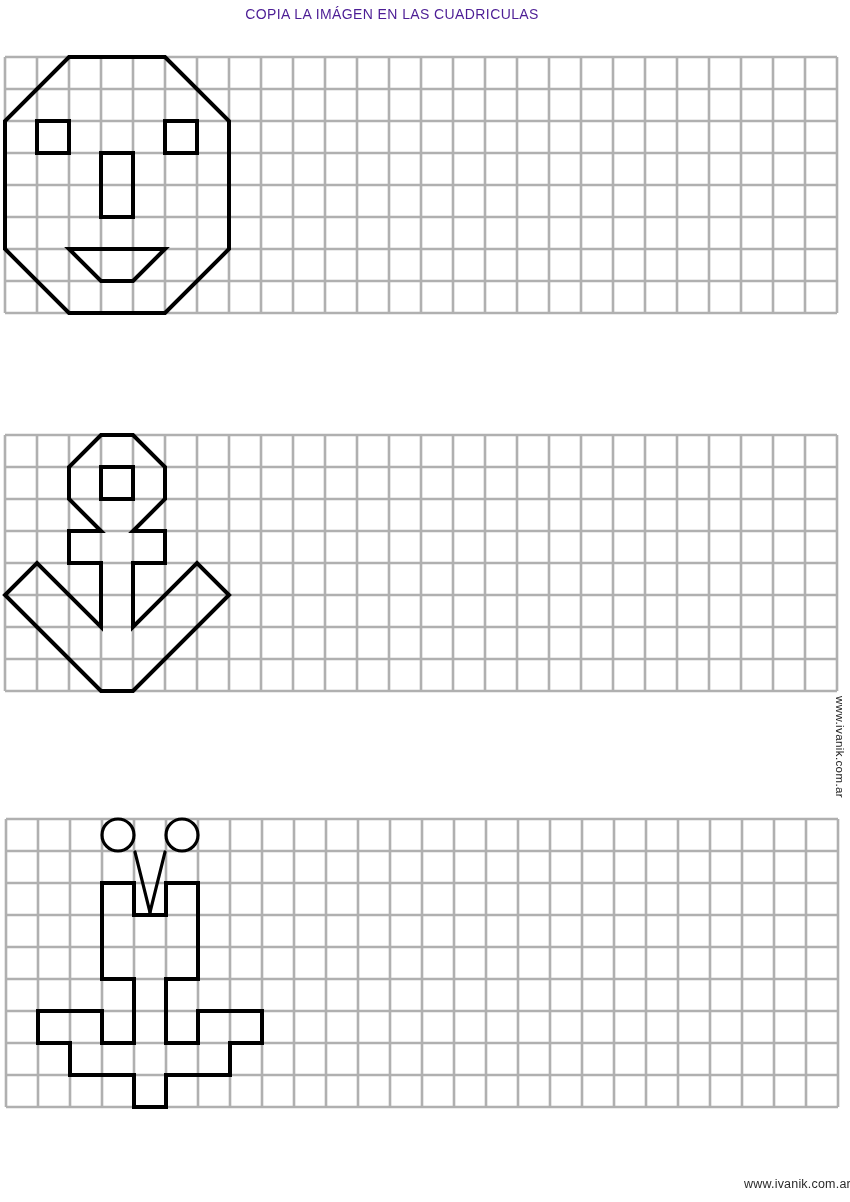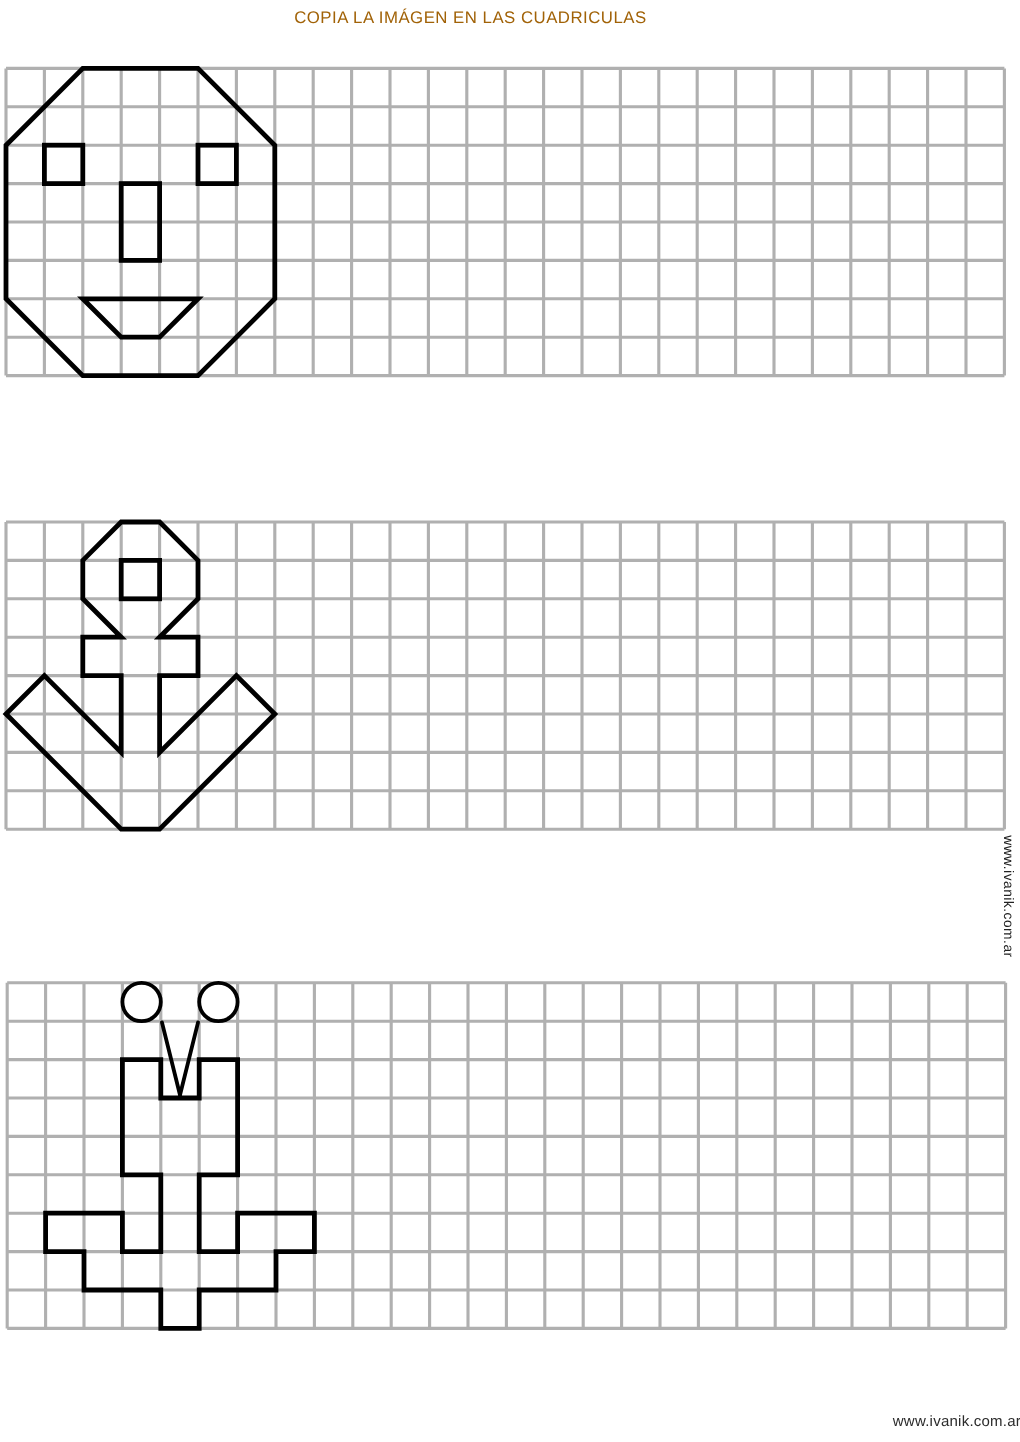--- a/index.html
+++ b/index.html
@@ -11,21 +11,21 @@
     overflow:hidden;
     font-family:"Liberation Sans", sans-serif;
   }
   .title{
     position:absolute;
     top:6px;
     left:392px;
     transform:translateX(-50%);
     font-size:14px;
     letter-spacing:0.4px;
-    color:#a16207;
+    color:#4c1d95;
     white-space:nowrap;
   }
   #panels svg{
     position:absolute;
     overflow:visible;
     display:block;
   }
   .wm-side{
     position:absolute;
     left:846px;

